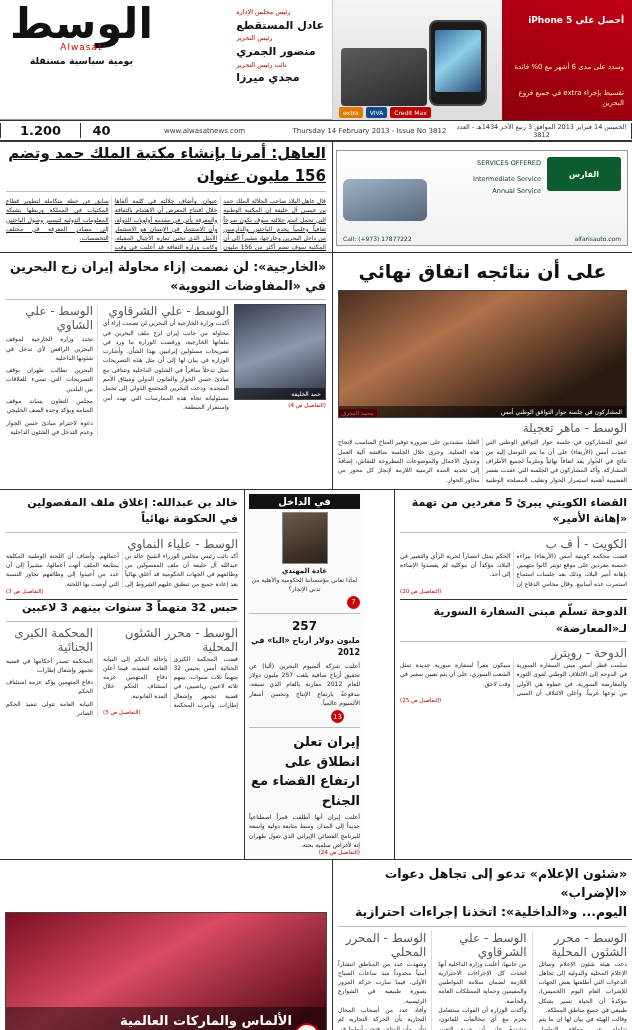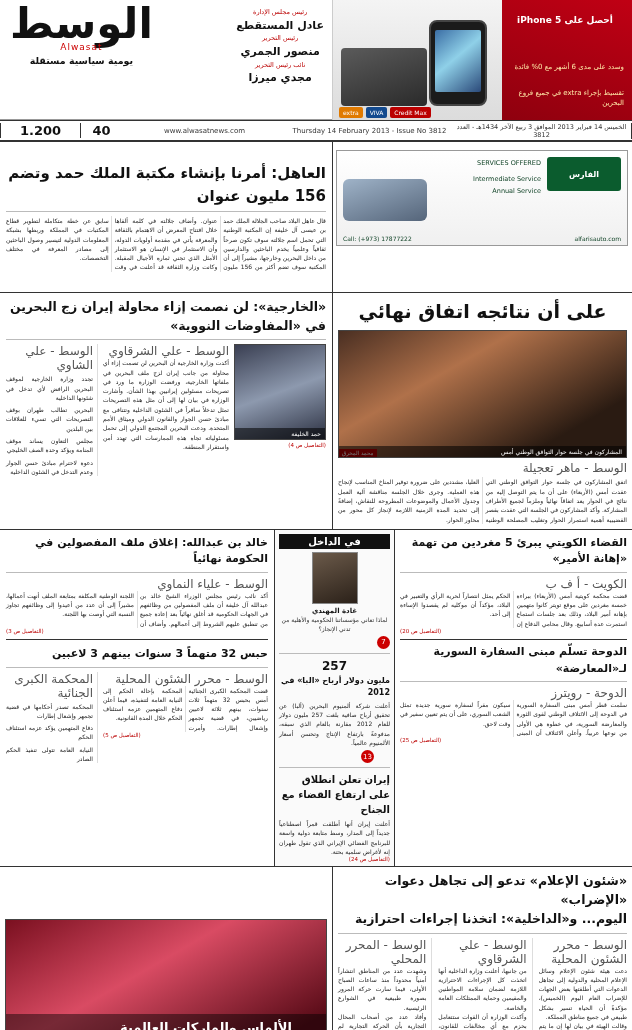--- a/index.html
+++ b/index.html
@@ -19,21 +19,21 @@
     width:300px; height:120px;
     background:linear-gradient(180deg,#f4f4f4 0%,#e6e6e6 55%,#dcdcdc 100%);
     border-left:1px solid #ccc; position:relative; overflow:hidden;
   }
   .ad-left .ad-red {
     position:absolute; top:0; right:0; width:130px; height:120px;
     background:linear-gradient(200deg,#c00014 0%, #8e000e 100%);
   }
   .ad-left .ad-headline {
     position:absolute; top:14px; right:8px; width:118px;
-    color:#fff; font-size:9px; line-height:1.5; text-align:center; font-weight:bold;
+    color:#fff; font-size:9px; line-height:1.5; text-align:right; font-weight:bold;
   }
   .ad-left .ad-sub {
     position:absolute; top:62px; right:8px; width:118px;
     color:#ffe9a8; font-size:7px; line-height:1.45; text-align:right;
   }
   .ad-left .ad-phone {
     position:absolute; left:96px; top:20px; width:58px; height:86px;
     background:#1b1b1b; border-radius:8px; border:2px solid #444;
   }
   .ad-left .ad-phone:after{
@@ -49,21 +49,21 @@
   .ad-left .ad-logos{
     position:absolute; left:6px; bottom:2px; display:flex; gap:3px; align-items:center;
   }
   .chip { font-size:6px; color:#fff; background:#b00; padding:2px 4px; border-radius:2px; }
   .chip.blue{background:#134a8e;} .chip.org{background:#e07a00;}
 
   .masthead {
     flex:1; position:relative; background:#fff; padding:4px 8px 0 8px;
   }
   .mast-names {
-    position:absolute; right:8px; top:8px; text-align:center; line-height:1.5;
+    position:absolute; right:8px; top:8px; text-align:left; line-height:1.5;
   }
   .mast-names div.lbl { font-size:6.5px; color:#b00; }
   .mast-names div.nm { font-size:11px; font-weight:bold; color:#111; }
   .logo-wrap { position:absolute; left:10px; top:4px; text-align:center; }
   .logo-ar {
     font-size:42px; font-weight:bold; color:#111; line-height:0.95;
     font-family:"DejaVu Sans", sans-serif; letter-spacing:-1px;
   }
   .logo-en { font-size:9px; color:#c00; letter-spacing:1px; margin-top:-2px; }
   .logo-tag { font-size:9.5px; color:#111; margin-top:3px; font-weight:bold; }
@@ -82,21 +82,21 @@
   
   .rule { border-top:1px solid #333; }
   .hl-ar { text-align:right; font-weight:bold; color:#111; }
   .body-ar { text-align:justify; direction:rtl; color:#222; }
 
   .cols { display:flex; }
 
   
   .section1 { display:flex; border-bottom:1px solid #333; }
   .s1-left { width:300px; border-left:1px solid #333; padding:4px; }
-  .s1-right { flex:1; padding:20px 6px; }
+  .s1-right { flex:1; padding:0 6px;text-decoration:underline; }
 
   .adbox {
     width:292px; height:96px; border:1px solid #999; margin-top:4px;
     background:linear-gradient(180deg,#ffffff,#f0f0f0);
     position:relative; overflow:hidden;
   }
   .adbox .af-logo{
     position:absolute; right:6px; top:6px; width:74px; height:34px;
     background:#0b5c2e; color:#fff; font-size:8px; display:flex;
     align-items:center; justify-content:center; border-radius:3px; font-weight:bold;
@@ -125,21 +125,21 @@
     position:absolute; bottom:0; left:0; background:#b00; color:#fff;
     font-size:5.5px; padding:1px 3px;
   }
 
   .p-thumb-iran{ background:linear-gradient(160deg,#3a3f52,#8d99ae 50%,#2c3142); }
   .p-main{ background:linear-gradient(150deg,#4a2f22,#b0714a 35%,#2a1b12 80%); }
   .p-valentine{ background:linear-gradient(150deg,#7a1020,#d94b63 40%,#5a0c18 85%); }
 
   
   .midsec { display:flex; border-bottom:1px solid #333; }
-  .mid-left { width:238px; border-left:1px solid #333; padding:5px; }
+  .mid-left { width:238px; border-left:1px solid #333; padding:5px;margin-left:30px; }
   .mid-center { width:120px; border-left:1px solid #333; padding:4px; background:#fafafa; }
   .mid-right { flex:1; padding:5px 6px; }
 
   .boxhead {
     background:#111; color:#fff; font-size:10px; font-weight:bold;
     text-align:center; padding:2px 0; margin-bottom:3px;
   }
   .avatar {
     width:46px; height:52px; background:linear-gradient(160deg,#6b5a4a,#2b2119);
     margin:0 auto 3px auto; border:1px solid #888;
@@ -318,36 +318,36 @@
       <div class="avatar"></div>
       <div class="colname">غادة المهندي</div>
       <div class="colttl">لماذا تعاني مؤسساتنا الحكومية والأهلية من تدني الإنجاز؟</div>
       <div class="circle-num" style="margin:3px 0 3px auto;">7</div>
       <div class="colrule"></div>
       <div class="bignum">257</div>
       <div class="hl-ar" style="font-size:8px;line-height:1.5;">مليون دولار أرباح «البا» في 2012</div>
       <div class="body-ar p-ar" style="margin-top:2px;">أعلنت شركة ألمنيوم البحرين (ألبا) عن تحقيق أرباح صافية بلغت 257 مليون دولار للعام 2012 مقارنة بالعام الذي سبقه، مدفوعةً بارتفاع الإنتاج وتحسن أسعار الألمنيوم عالمياً.</div>
       <div class="circle-num" style="margin:3px 16px 3px auto;">13</div>
       <div class="colrule"></div>
-      <div class="hl-ar" style="font-size:10px;line-height:1.5;">إيران تعلن انطلاق على ارتفاع القضاء مع الجناح</div>
+      <div class="hl-ar" style="font-size:13px;line-height:1.5;">إيران تعلن انطلاق على ارتفاع القضاء مع الجناح</div>
       <div class="body-ar p-ar" style="margin-top:2px;">أعلنت إيران أنها أطلقت قمراً اصطناعياً جديداً إلى المدار، وسط متابعة دولية واسعة للبرنامج الفضائي الإيراني الذي تقول طهران إنه لأغراض سلمية بحتة.</div>
       <div class="refline" style="text-align:right;">(التفاصيل ص 24)</div>
     </div>
 
     <div class="mid-right">
       <div class="hl-ar h-sub2">خالد بن عبدالله: إغلاق ملف المفصولين في الحكومة نهائياً</div>
       <div class="colrule"></div>
       <div class="kicker">الوسط - علياء النماوي</div>
       <div class="body-ar p-ar twocol">
         <span>أكد نائب رئيس مجلس الوزراء الشيخ خالد بن عبدالله آل خليفة أن ملف المفصولين من وظائفهم في الجهات الحكومية قد أغلق نهائياً بعد إعادة جميع من تنطبق عليهم الشروط إلى أعمالهم.</span>
         <span>وأضاف أن اللجنة الوطنية المكلفة بمتابعة الملف أنهت أعمالها، مشيراً إلى أن عدد من أعيدوا إلى وظائفهم تجاوز النسبة التي أوصت بها اللجنة.</span>
       </div>
       <div class="refline">(التفاصيل ص 3)</div>
 
-      <div class="rule" style="margin-top:5px;padding-top:6px;">
+      <div class="rule" style="margin-top:5px;padding-top:0;">
         <div class="hl-ar h-sub2">حبس 32 متهماً 3 سنوات بينهم 3 لاعبين</div>
         <div class="colrule"></div>
         <div class="cols" style="gap:5px;">
           <div style="flex:1;">
             <div class="kicker">الوسط - محرر الشئون المحلية</div>
             <div class="body-ar p-ar twocol">
               <span>قضت المحكمة الكبرى الجنائية أمس بحبس 32 متهماً ثلاث سنوات، بينهم ثلاثة لاعبين رياضيين، في قضية تجمهر وإشعال إطارات.</span>
               <span>وأمرت المحكمة بإحالة الحكم إلى النيابة العامة لتنفيذه، فيما أعلن دفاع المتهمين عزمه استئناف الحكم خلال المدة القانونية.</span>
             </div>
             <div class="refline">(التفاصيل ص 5)</div>

